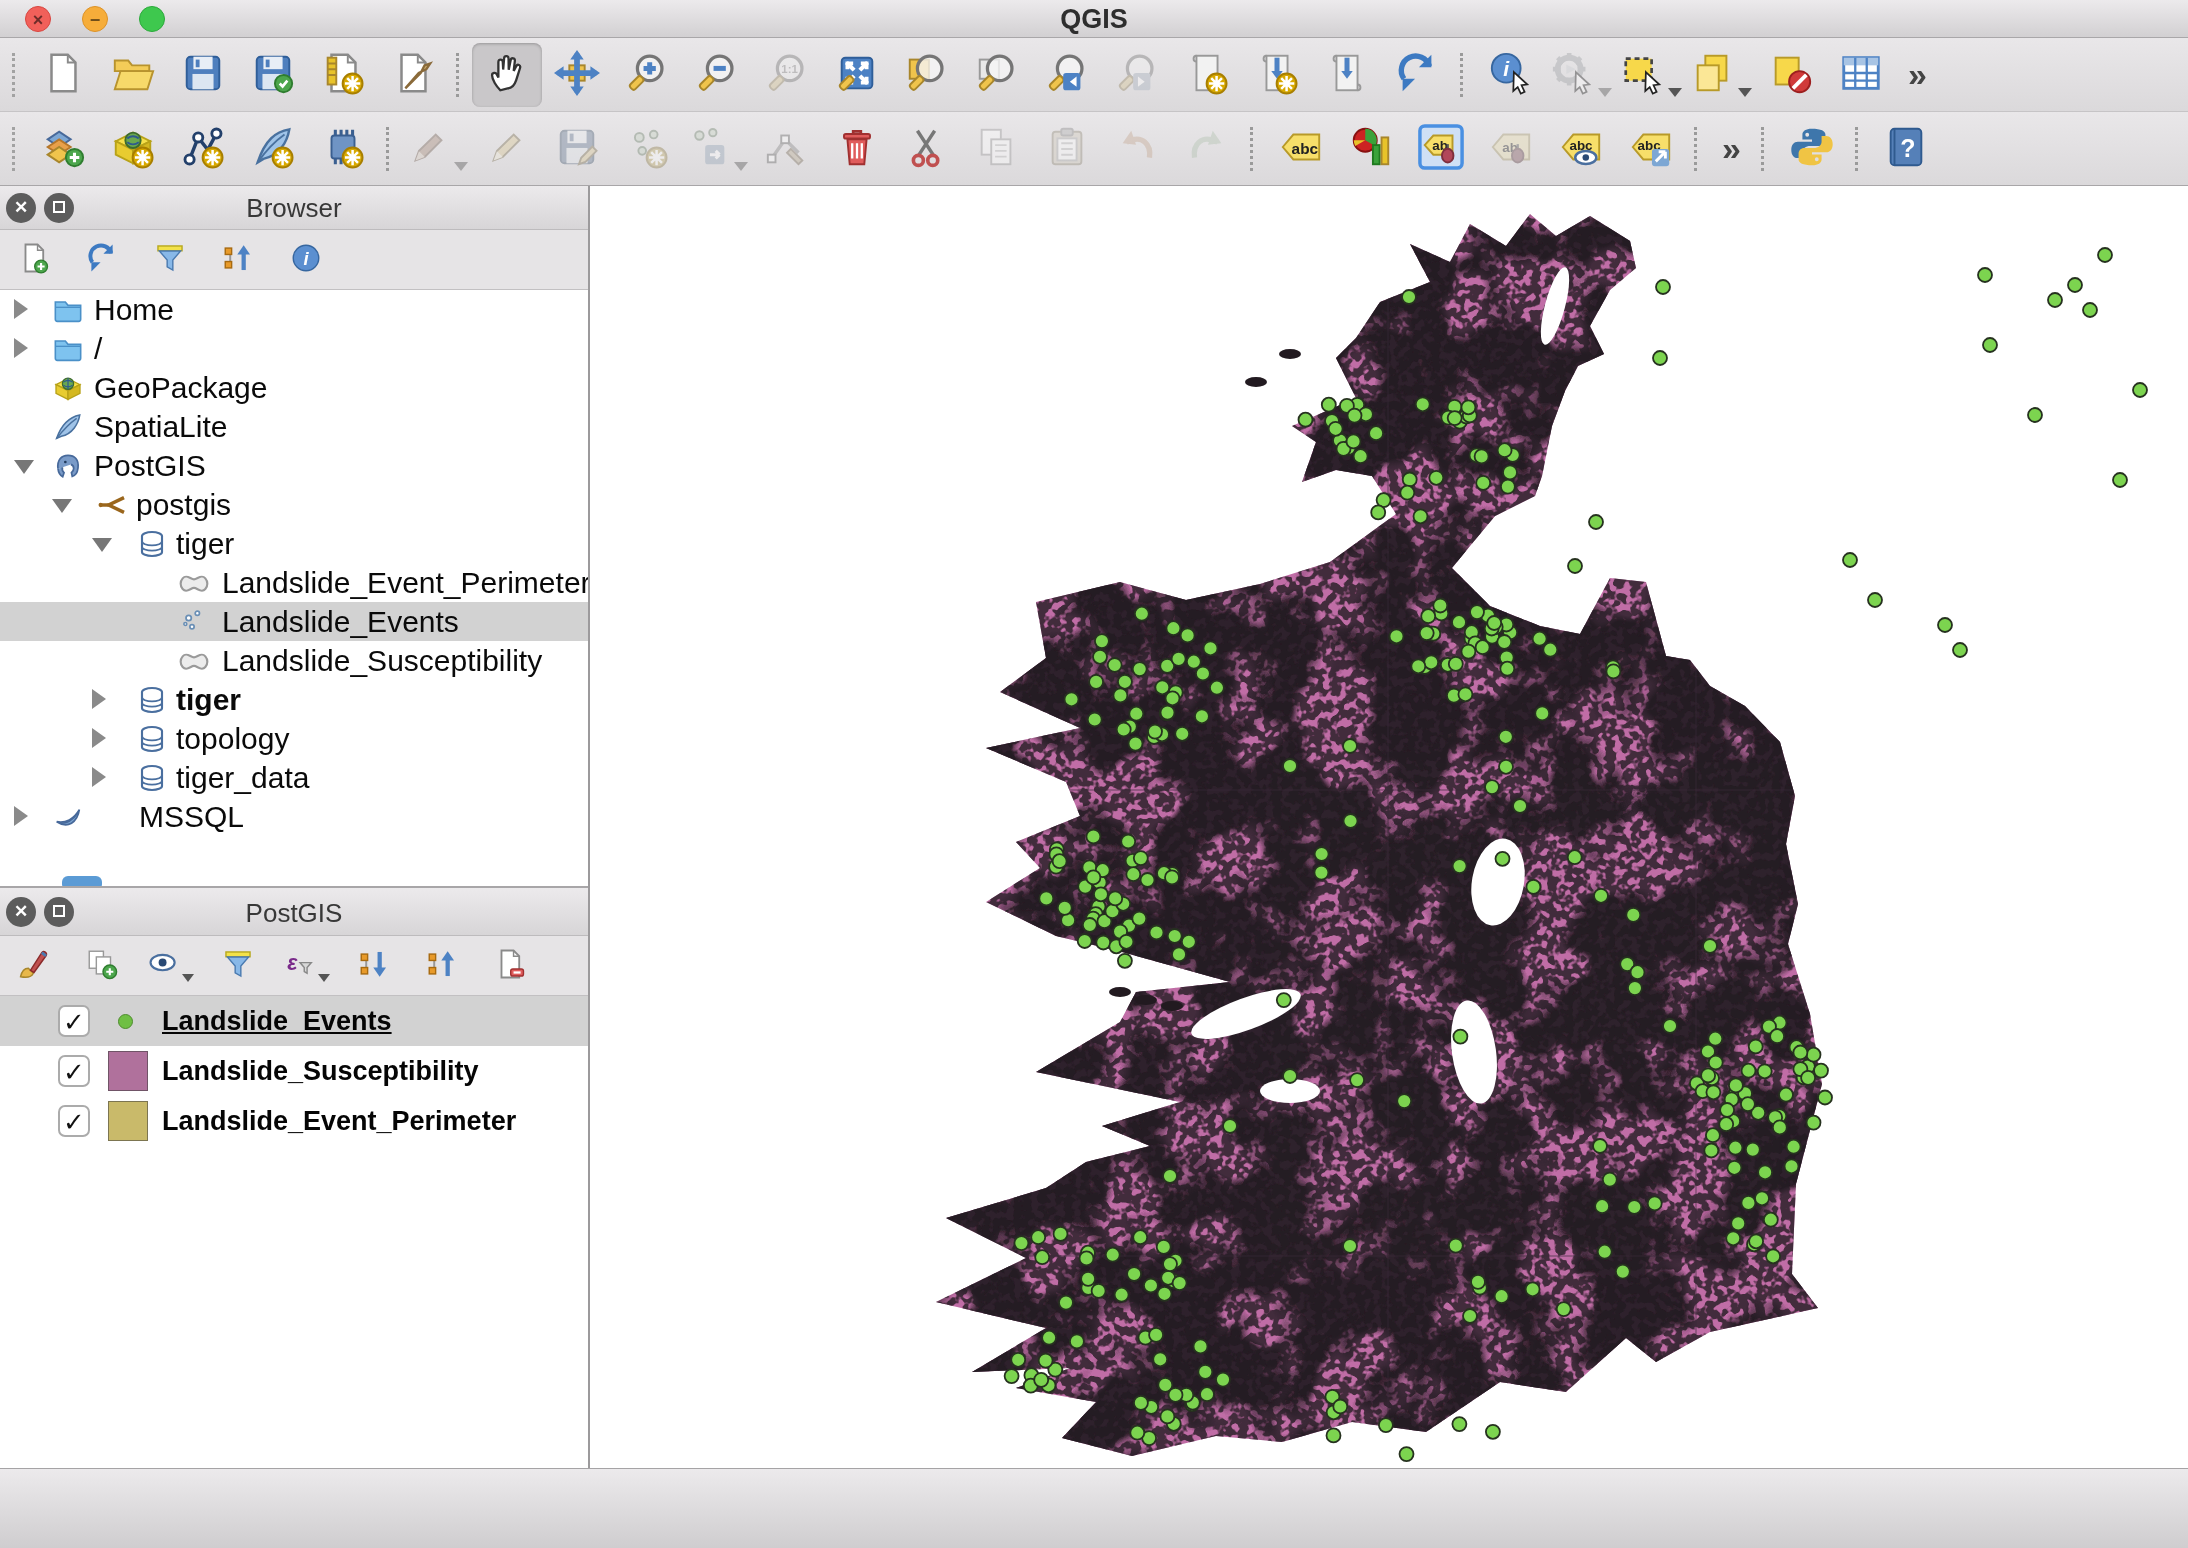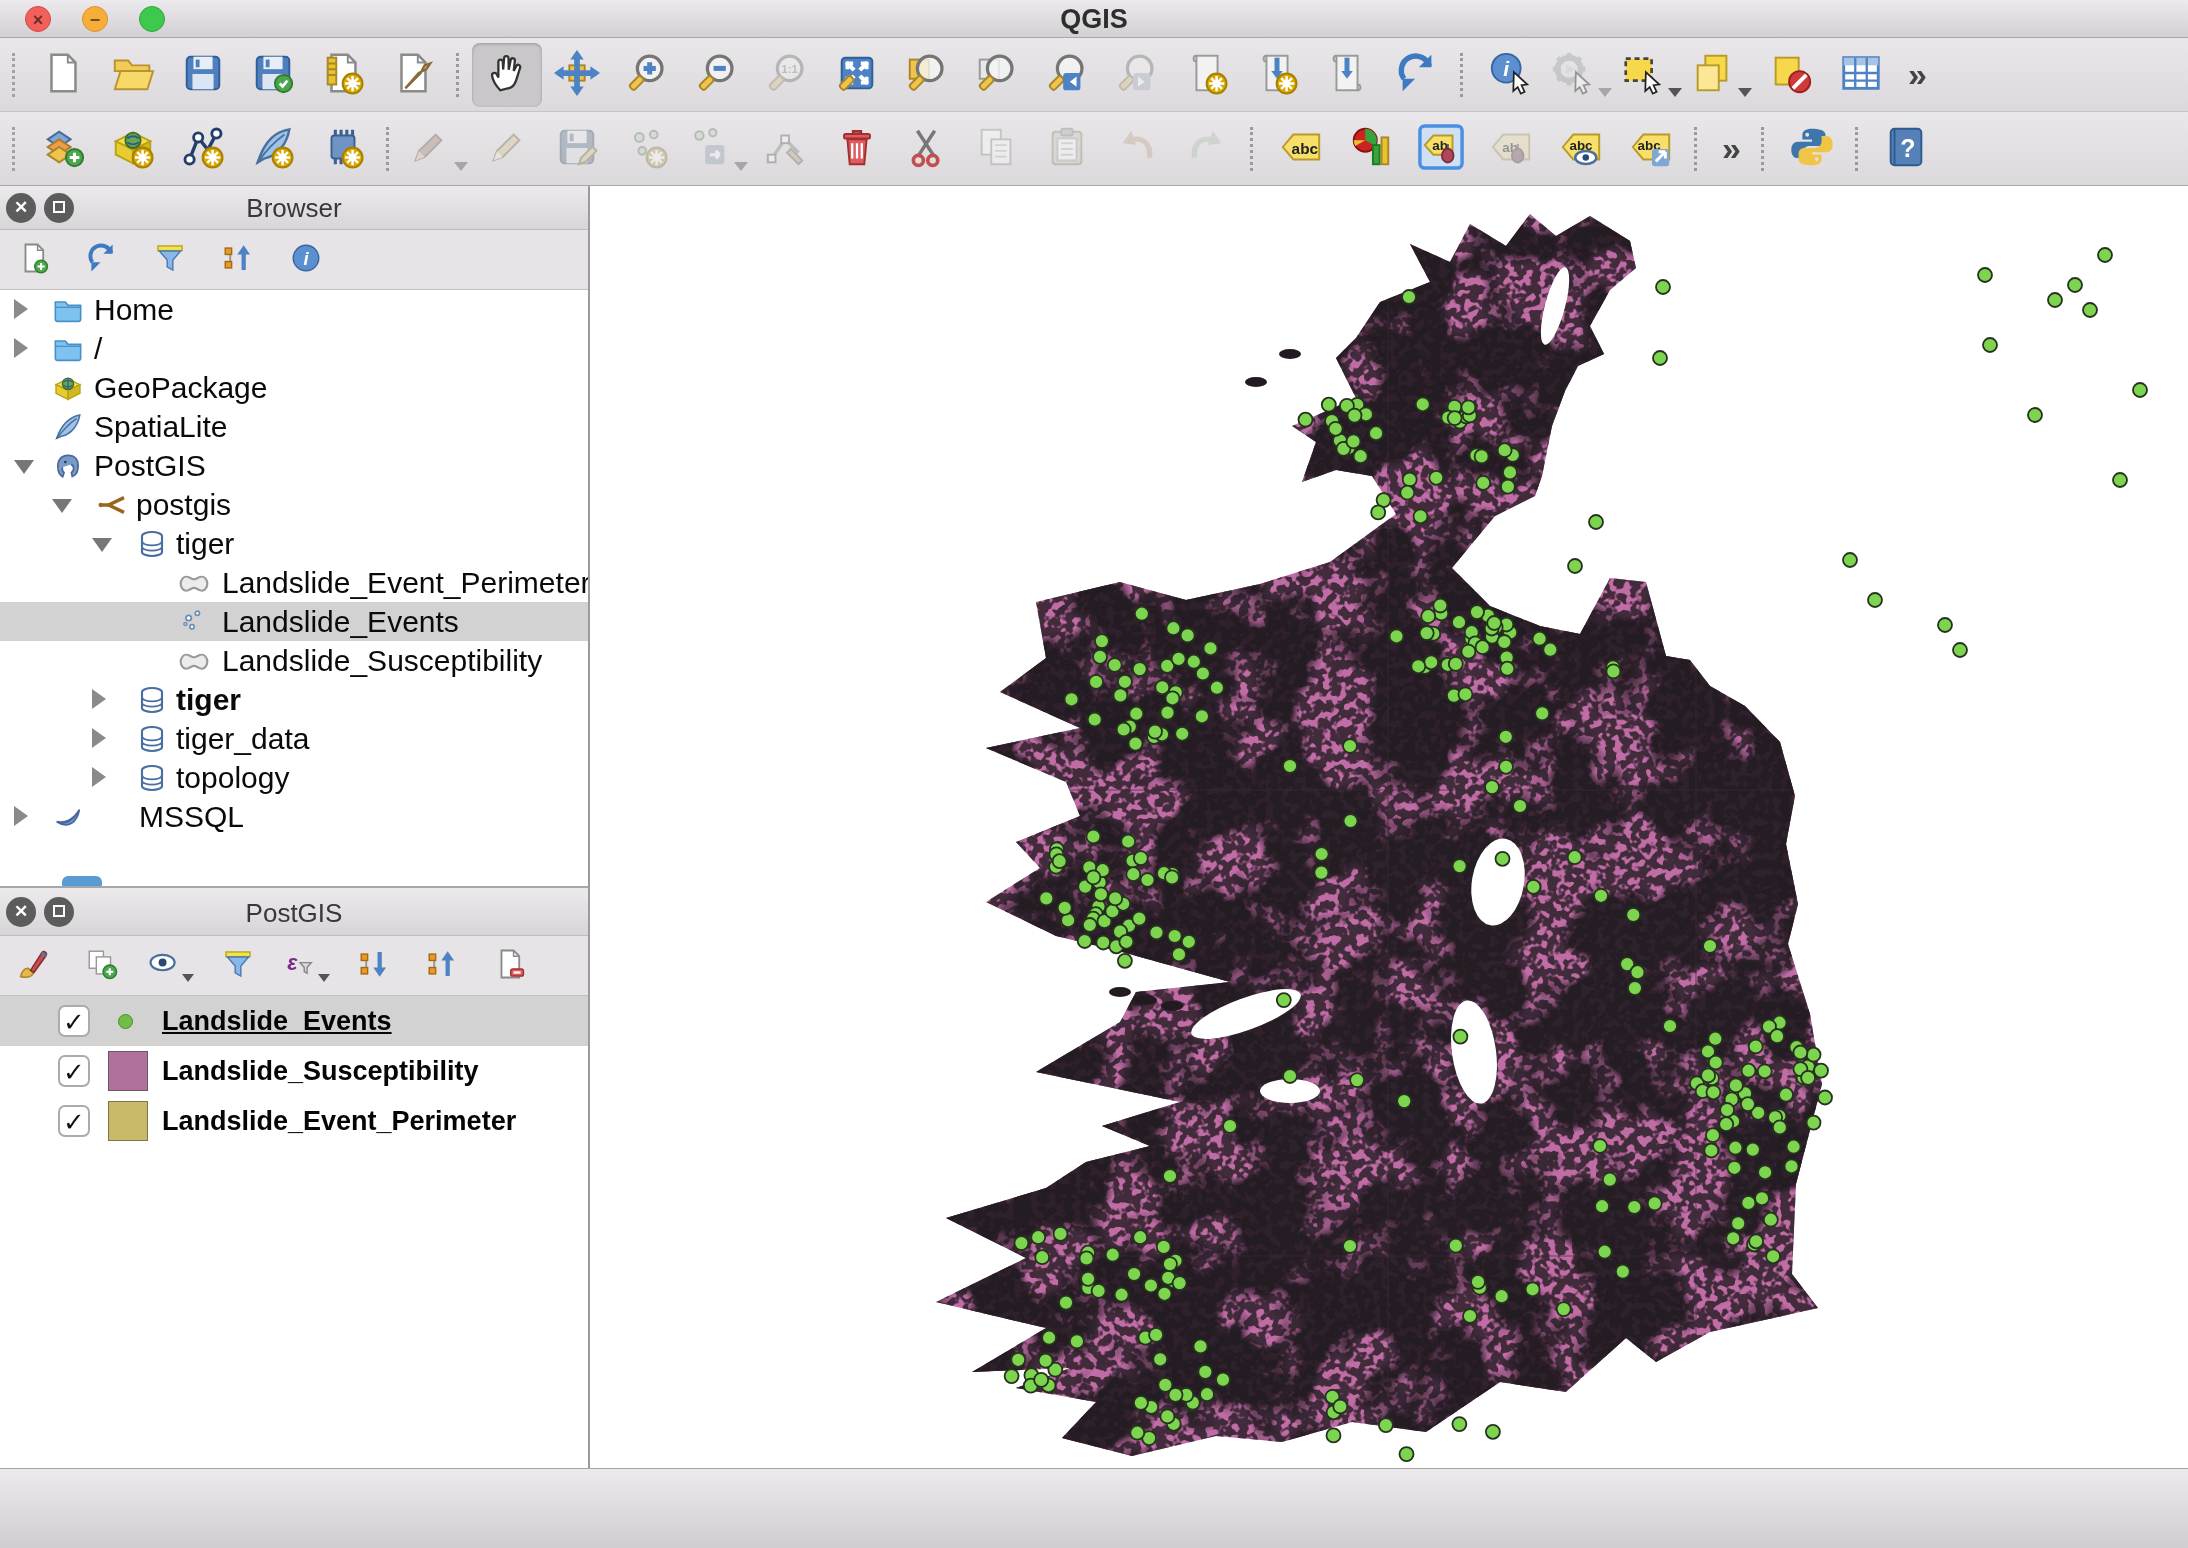--- a/index.html
+++ b/index.html
@@ -630,30 +630,30 @@
             </svg></span>
           <span class="tlabel" style="left: 176px; font-weight: bold;">tiger</span>
         </div>
         <div class="trow">
           <span class="arrow col" style="left: 92px; top: 9px;"></span>
           <span class="ticon" style="left: 136px; top: 4px;"><svg viewBox="0 0 24 24">
               <ellipse cx="12" cy="6" rx="7.5" ry="3" fill="#fff" stroke="#4a6f9f" stroke-width="1.6"></ellipse>
               <path d="M4.5 6v12c0 1.7 3.4 3 7.5 3s7.5-1.3 7.5-3V6" fill="#fff" stroke="#4a6f9f" stroke-width="1.6"></path>
               <path d="M4.5 10c0 1.7 3.4 3 7.5 3s7.5-1.3 7.5-3M4.5 14c0 1.7 3.4 3 7.5 3s7.5-1.3 7.5-3" fill="none" stroke="#4a6f9f" stroke-width="1.3"></path>
             </svg></span>
-          <span class="tlabel" style="left: 176px;">tiger_data</span>
+          <span class="tlabel" style="left: 176px;">topology</span>
         </div>
         <div class="trow">
           <span class="arrow col" style="left: 92px; top: 9px;"></span>
           <span class="ticon" style="left: 136px; top: 4px;"><svg viewBox="0 0 24 24">
               <ellipse cx="12" cy="6" rx="7.5" ry="3" fill="#fff" stroke="#4a6f9f" stroke-width="1.6"></ellipse>
               <path d="M4.5 6v12c0 1.7 3.4 3 7.5 3s7.5-1.3 7.5-3V6" fill="#fff" stroke="#4a6f9f" stroke-width="1.6"></path>
               <path d="M4.5 10c0 1.7 3.4 3 7.5 3s7.5-1.3 7.5-3M4.5 14c0 1.7 3.4 3 7.5 3s7.5-1.3 7.5-3" fill="none" stroke="#4a6f9f" stroke-width="1.3"></path>
             </svg></span>
-          <span class="tlabel" style="left: 176px;">topology</span>
+          <span class="tlabel" style="left: 176px;">tiger_data</span>
         </div>
         <div class="trow">
           <span class="arrow col" style="left: 14px; top: 9px;"></span>
           <span class="ticon" style="left: 52px; top: 4px;"><svg viewBox="0 0 24 24">
               <path d="M3.5 15.5c6.5 1.5 13-2 17-9-1.5 9.5-8.5 14.5-17 9z" fill="#7da7d4" stroke="#47699a" stroke-width="1.3"></path>
               <path d="M6 16.8C11 17 16 14 19 9.5" fill="none" stroke="#47699a"></path>
             </svg></span>
           <span class="tlabel" style="left: 94px; margin-left: 45px;">MSSQL</span>
         </div>
         <div id="partial-item"></div>

